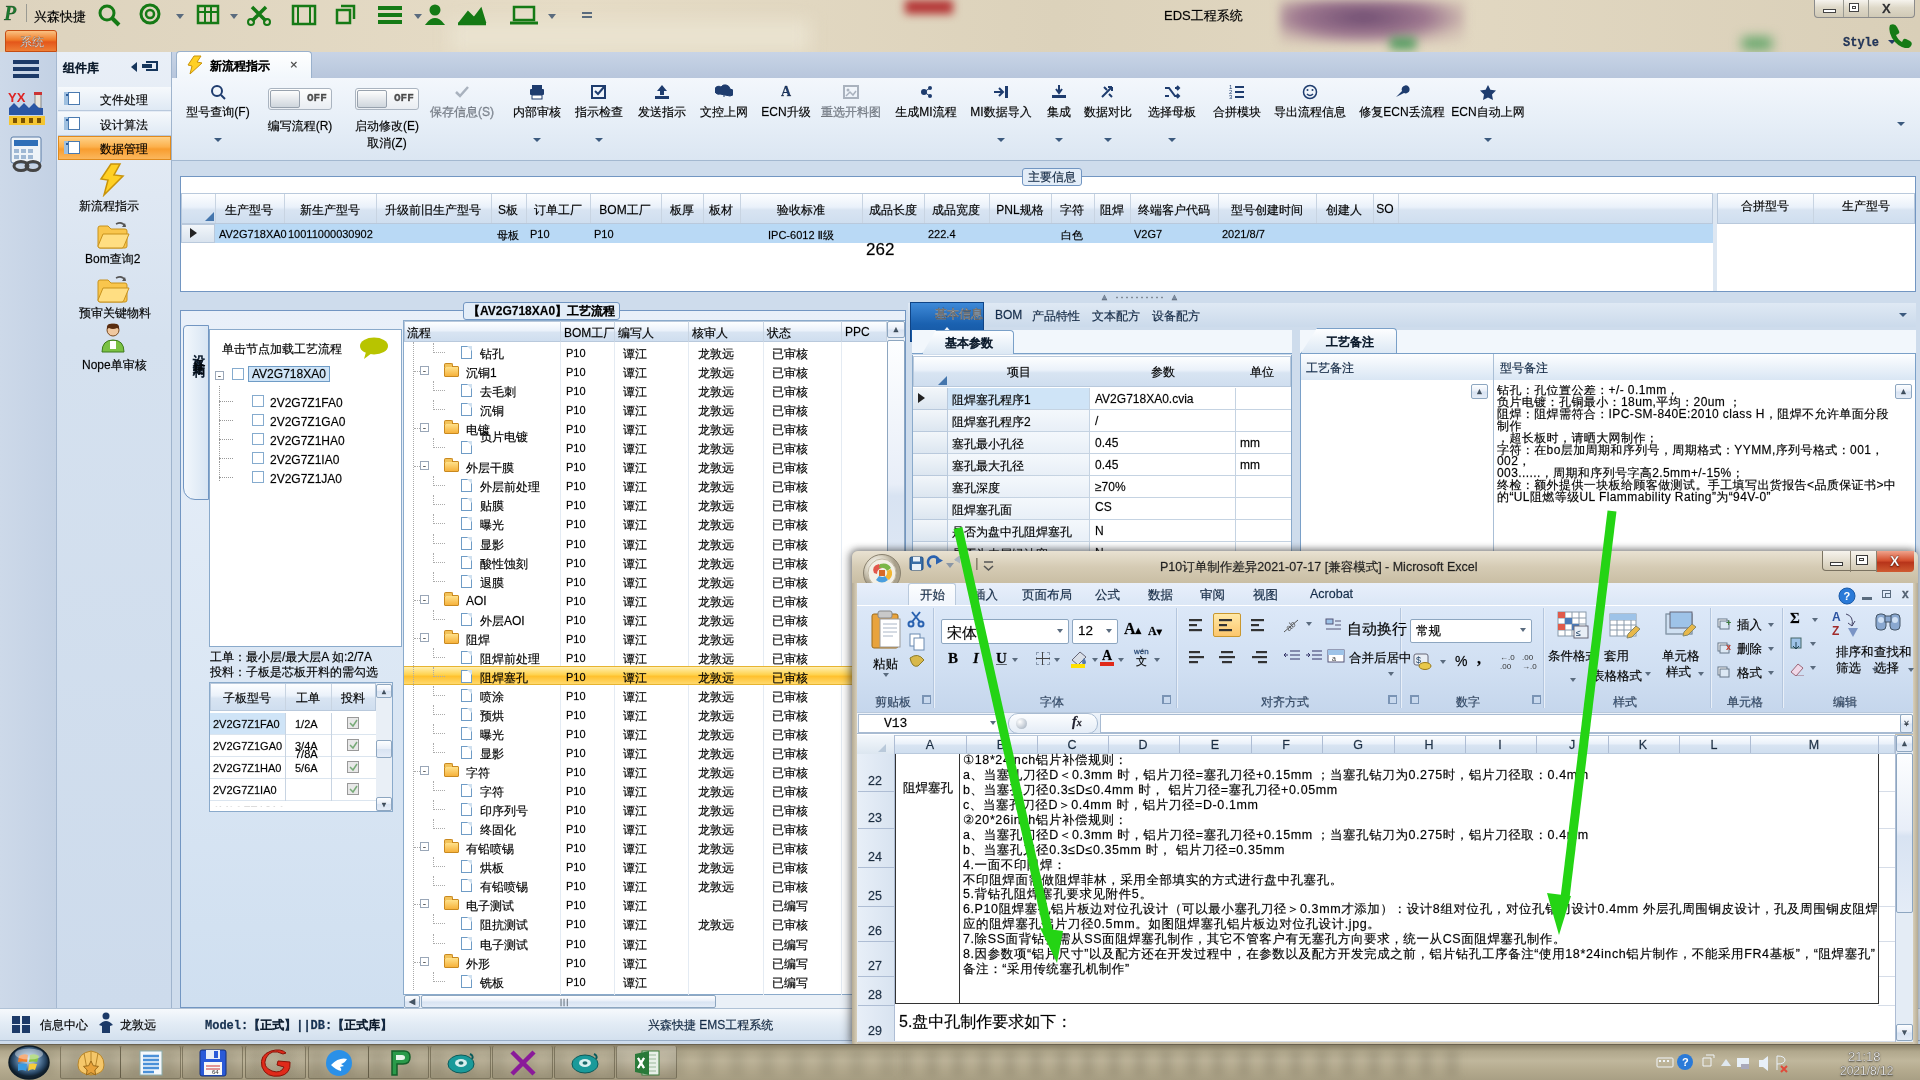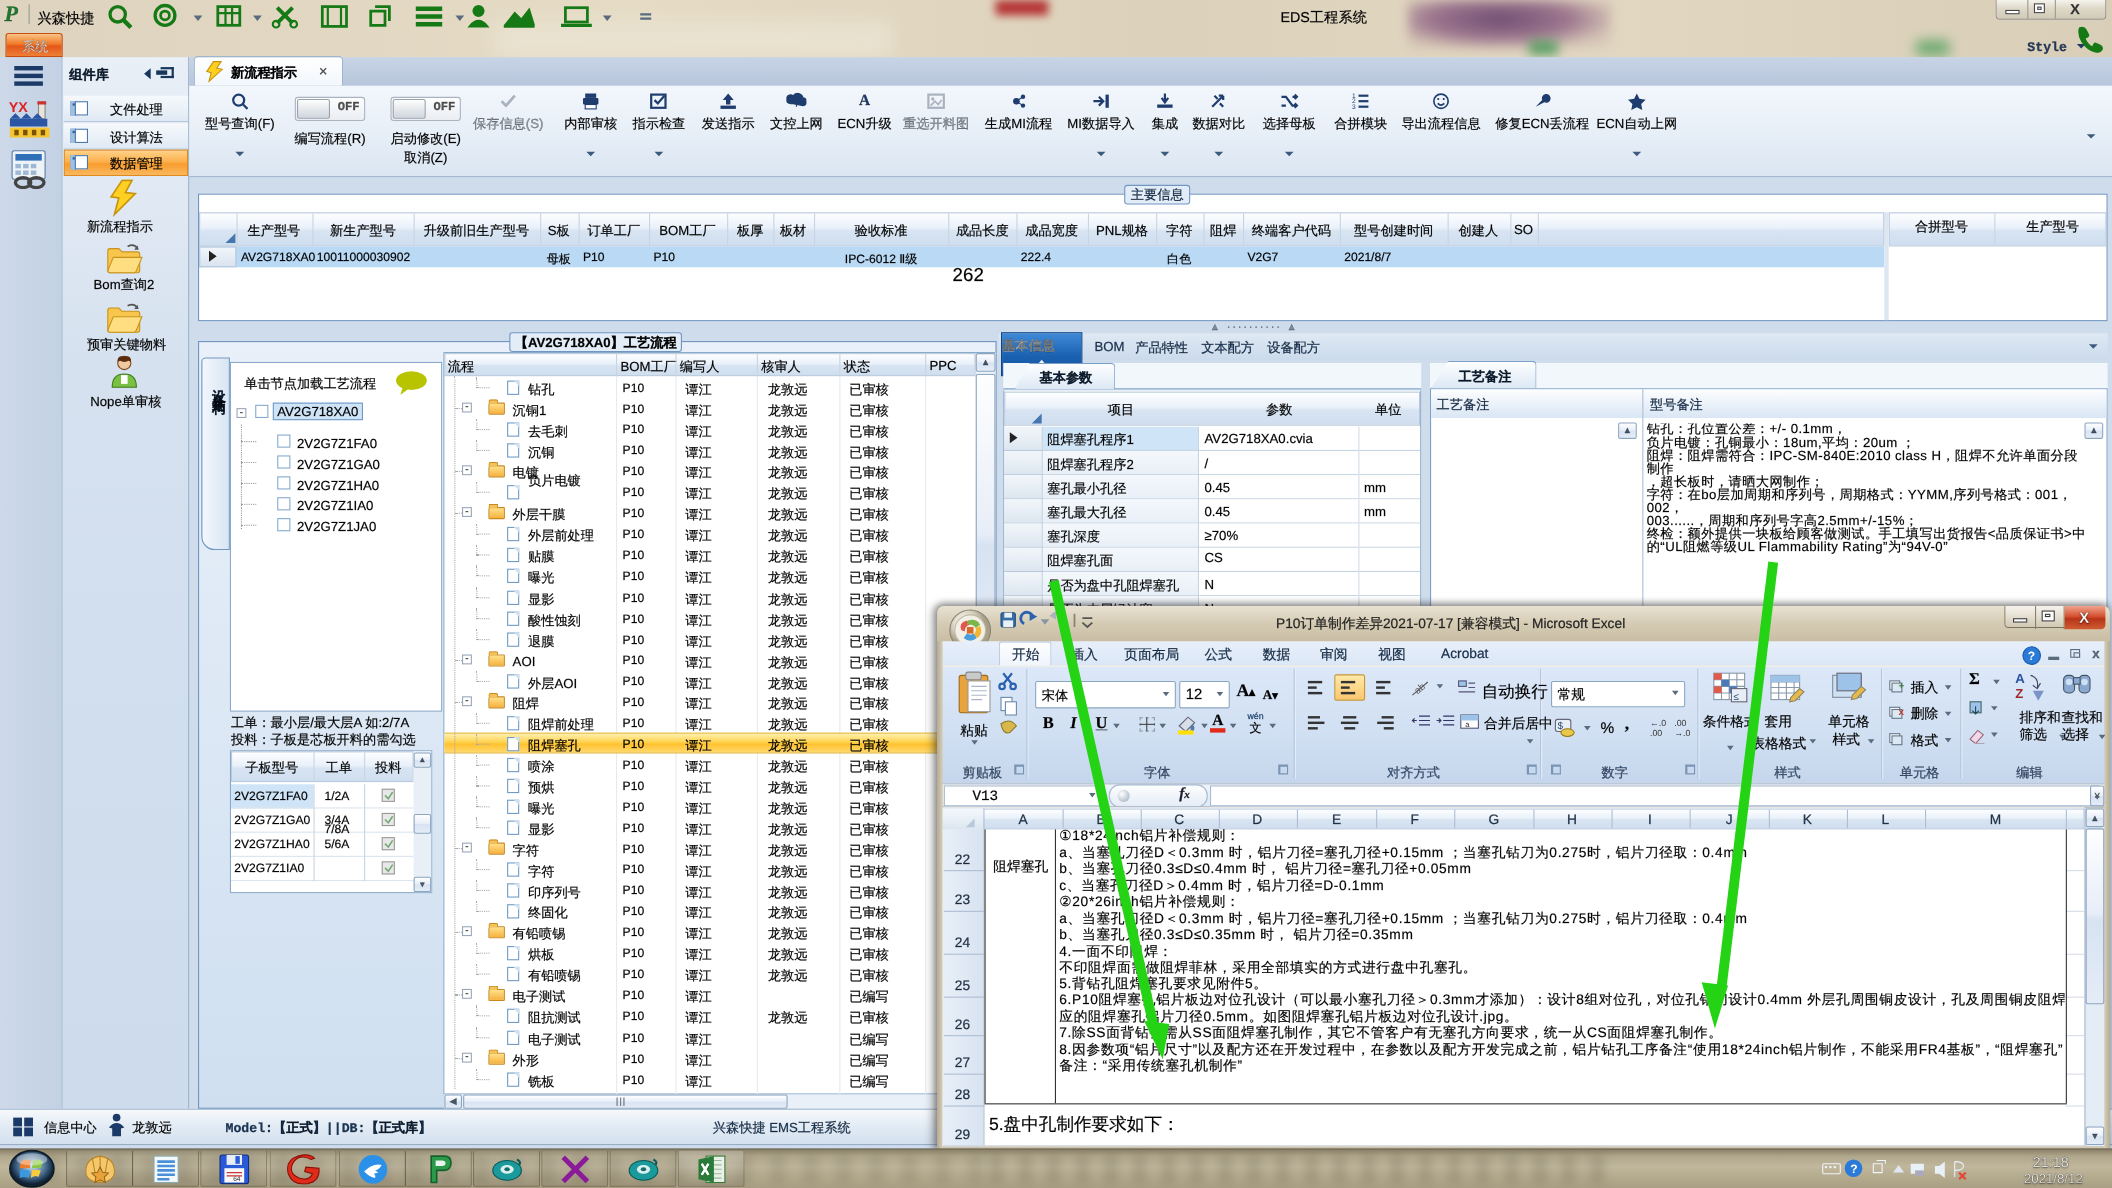--- a/index.html
+++ b/index.html
@@ -719,21 +719,21 @@
 <div class="tx" style="left:772px;top:975px">已编写</div>
 <div class="ab" style="left:887px;top:321px;width:18px;height:674px;background:#eaf0f7"></div>
 <div class="ab ebtn" style="left:887px;top:321px;width:18px;height:17px;text-align:center;font-size:8px;line-height:16px;color:#456">▲</div>
 <div class="ab ebtn" style="left:887px;top:340px;width:18px;height:300px"></div>
 <div class="ab" style="left:404px;top:995px;width:483px;height:13px;background:#eaf0f7"></div>
 <div class="ab ebtn" style="left:404px;top:995px;width:16px;height:13px;text-align:center;font-size:8px;line-height:12px;color:#456">◀</div>
 <div class="ab ebtn" style="left:421px;top:995px;width:295px;height:13px"></div>
 <div class="tx" style="left:560px;top:997px;color:#89a;font-size:8px;letter-spacing:1px">|||</div>
 <div class="ab" style="left:908px;top:300px;width:1008px;height:253px;background:#cedcec"></div>
 <div class="ab" style="left:908px;top:303px;width:1008px;height:24px;background:linear-gradient(#dfe9f4,#cbdaeb)"></div>
-<div class="ab" style="left:910px;top:302px;width:74px;height:40px;background:linear-gradient(#3f8ad8,#1a61b0 55%,#15549e);border:1px solid #0f4486;color:#fff;text-align:left;line-height:22px;font-weight:bold">基本信息</div>
+<div class="ab" style="left:910px;top:302px;width:74px;height:40px;background:linear-gradient(#3f8ad8,#1a61b0 55%,#15549e);border:1px solid #0f4486;color:#fff;text-align:right;line-height:22px;font-weight:bold">基本信息</div>
 <div class="ab" style="left:941px;top:321px;width:0;height:0;border:6px solid transparent;border-bottom:7px solid #f0f5fa"></div>
 <div class="tx navy" style="left:995px;top:308px">BOM</div>
 <div class="tx navy" style="left:1032px;top:308px">产品特性</div>
 <div class="tx navy" style="left:1092px;top:308px">文本配方</div>
 <div class="tx navy" style="left:1152px;top:308px">设备配方</div>
 <div class="dd" style="left:1899px;top:313px;border-top-color:#3c5a7e"></div>
 <div class="tx" style="left:1100px;top:292px;color:#7a8ba0;font-size:9px;letter-spacing:2px">▲ ·········· ▲</div>
 <div class="ab" style="left:912px;top:330px;width:380px;height:24px;background:#f2f7fc;border-bottom:1px solid #7aa0c8"></div>
 <div class="ab" style="left:922px;top:330px;width:92px;height:24px;background:linear-gradient(#fdfeff,#dce8f4);border:1px solid #7aa0c8;border-bottom:none;border-radius:0 4px 0 0;clip-path:polygon(14px 0,100% 0,100% 100%,0 100%)">
     <div class="tx" style="left:22px;top:4px;font-weight:bold;color:#16365c">基本参数</div>
@@ -913,21 +913,21 @@
 <g fill="none" stroke="#2a62b0" stroke-width="2">
       <path d="M6 2 l8 10 M14 2 l-8 10"></path>
       <circle cx="5" cy="14" r="2.5"></circle>
       <circle cx="15" cy="14" r="2.5"></circle>
     </g>
 <rect x="4" y="24" width="10" height="12" fill="#fff" stroke="#6a8ab0"></rect>
     <rect x="8" y="28" width="10" height="12" fill="#fff" stroke="#6a8ab0"></rect>
 <path d="M4 48 q8 -6 14 2 l-6 6 q-6 2 -8 -8z" fill="#d8b84a" stroke="#8a7a2a"></path>
 </svg>
 <div class="ab ebtn" style="left:941px;top:619px;width:128px;height:25px;background:#fff"></div>
-<div class="tx" style="left:947px;top:624px;font-size:12px">宋体</div>
+<div class="tx" style="left:947px;top:624px;font-size:15px">宋体</div>
 <div class="ddg" style="left:1057px;top:629px"></div>
 <div class="ab ebtn" style="left:1072px;top:619px;width:46px;height:25px;background:#fff"></div>
 <div class="tx" style="left:1078px;top:623px;font-size:13.5px">12</div>
 <div class="ddg" style="left:1106px;top:629px"></div>
 <div class="tx" style="left:1124px;top:620px;font-size:16px;font-weight:bold;font-family:'Liberation Serif'">A<span style="font-size:11px">▴</span></div>
 <div class="tx" style="left:1148px;top:624px;font-size:12px;font-weight:bold;font-family:'Liberation Serif'">A<span style="font-size:10px">▾</span></div>
 <div class="tx" style="left:948px;top:650px;font:bold 15px 'Liberation Serif'">B</div>
 <div class="tx" style="left:973px;top:650px;font:italic bold 15px 'Liberation Serif'">I</div>
 <div class="tx" style="left:996px;top:650px;font:bold 15px 'Liberation Serif';text-decoration:underline">U</div>
 <div class="ddg" style="left:1012px;top:658px"></div>

